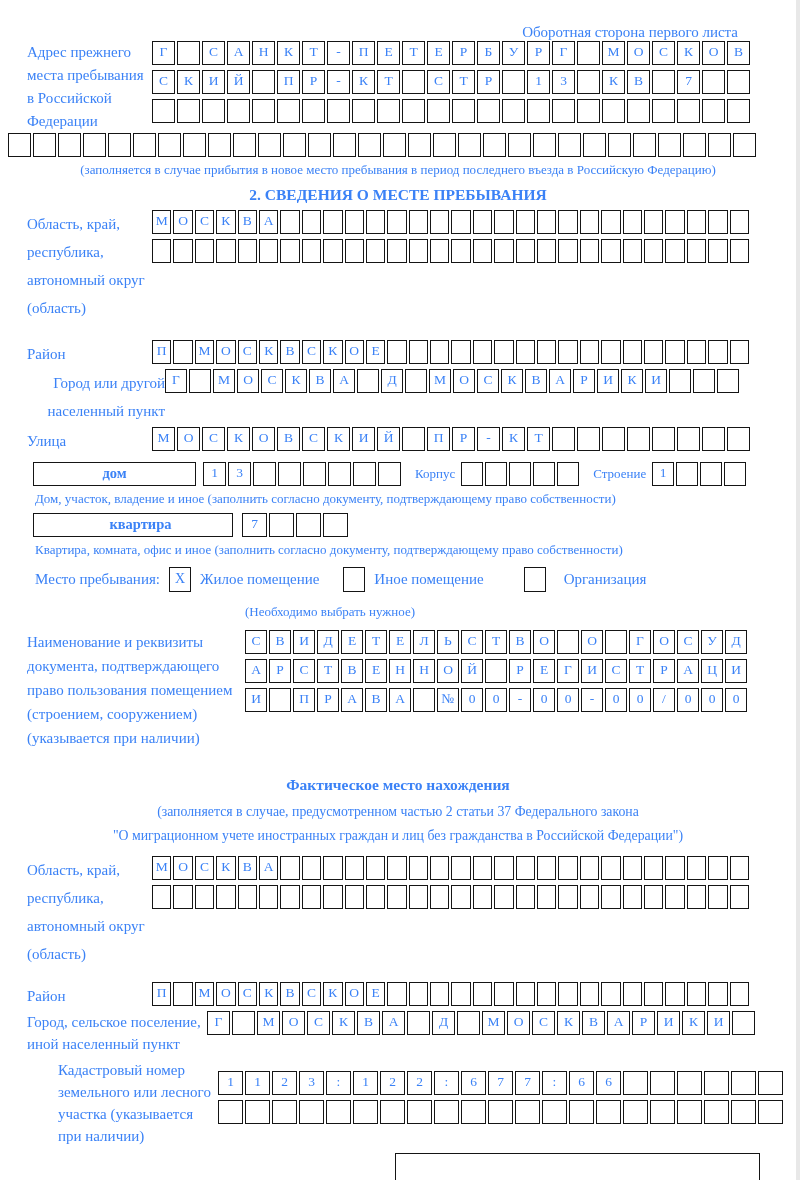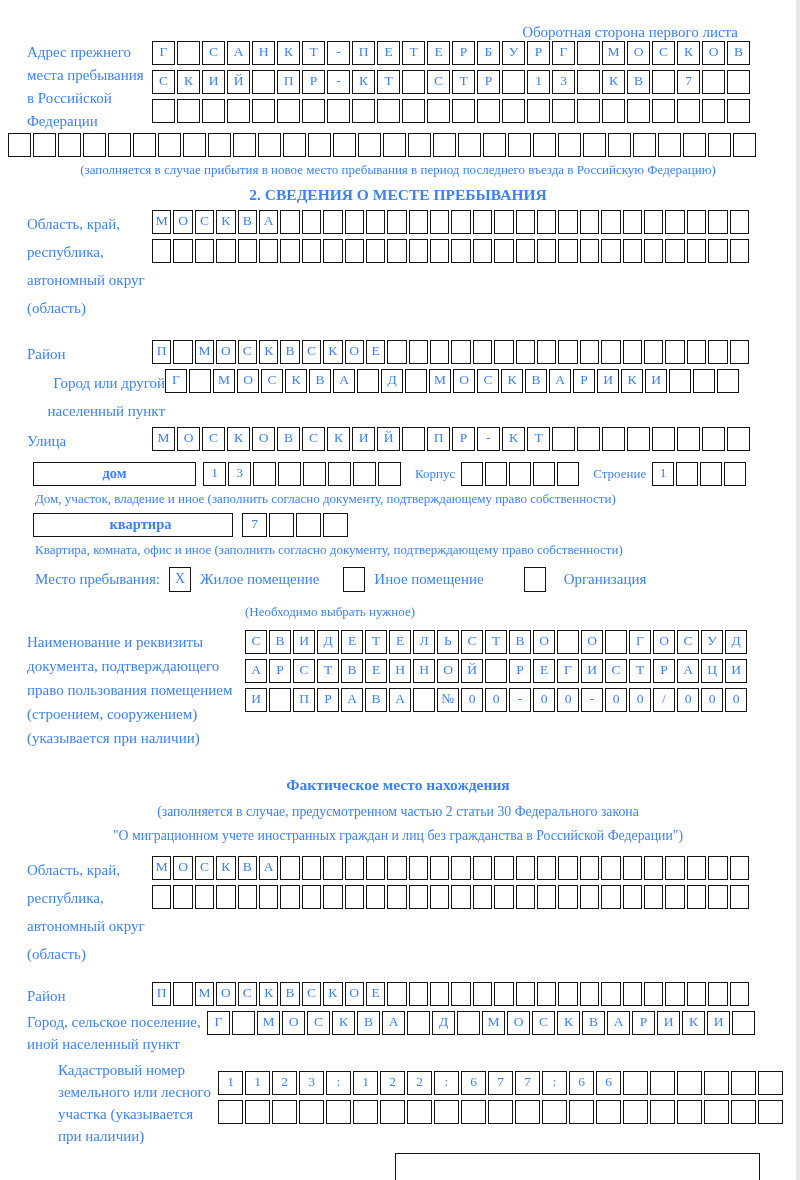--- a/index.html
+++ b/index.html
@@ -108,21 +108,21 @@
   <div class="frow" style="margin-top:10px;">
     <div class="flbl w245">Наименование и реквизиты документа, подтверждающего право пользования помещением (строением, сооружением) (указывается при наличии)</div>
     <div>
       <div class="cellrow p24"><span class="cell">С</span><span class="cell">В</span><span class="cell">И</span><span class="cell">Д</span><span class="cell">Е</span><span class="cell">Т</span><span class="cell">Е</span><span class="cell">Л</span><span class="cell">Ь</span><span class="cell">С</span><span class="cell">Т</span><span class="cell">В</span><span class="cell">О</span><span class="cell"></span><span class="cell">О</span><span class="cell"></span><span class="cell">Г</span><span class="cell">О</span><span class="cell">С</span><span class="cell">У</span><span class="cell">Д</span></div>
       <div class="cellrow p24"><span class="cell">А</span><span class="cell">Р</span><span class="cell">С</span><span class="cell">Т</span><span class="cell">В</span><span class="cell">Е</span><span class="cell">Н</span><span class="cell">Н</span><span class="cell">О</span><span class="cell">Й</span><span class="cell"></span><span class="cell">Р</span><span class="cell">Е</span><span class="cell">Г</span><span class="cell">И</span><span class="cell">С</span><span class="cell">Т</span><span class="cell">Р</span><span class="cell">А</span><span class="cell">Ц</span><span class="cell">И</span></div>
       <div class="cellrow p24"><span class="cell">И</span><span class="cell"></span><span class="cell">П</span><span class="cell">Р</span><span class="cell">А</span><span class="cell">В</span><span class="cell">А</span><span class="cell"></span><span class="cell">№</span><span class="cell">0</span><span class="cell">0</span><span class="cell">-</span><span class="cell">0</span><span class="cell">0</span><span class="cell">-</span><span class="cell">0</span><span class="cell">0</span><span class="cell">/</span><span class="cell">0</span><span class="cell">0</span><span class="cell">0</span></div>
     </div>
   </div>
 
   <div class="sec-title" style="margin-top:26px;">Фактическое место нахождения</div>
-  <div class="fact-cap">(заполняется в случае, предусмотренном частью 2 статьи 30 Федерального закона</div>
+  <div class="fact-cap">(заполняется в случае, предусмотренном частью 2 статьи 37 Федерального закона</div>
   <div class="fact-cap">"О миграционном учете иностранных граждан и лиц без гражданства в Российской Федерации")</div>
 
   <div class="frow" style="margin-top:8px;">
     <div class="flbl">Область, край, республика, автономный округ (область)</div>
     <div>
       <div class="cellrow p21"><span class="cell">М</span><span class="cell">О</span><span class="cell">С</span><span class="cell">К</span><span class="cell">В</span><span class="cell">А</span><span class="cell"></span><span class="cell"></span><span class="cell"></span><span class="cell"></span><span class="cell"></span><span class="cell"></span><span class="cell"></span><span class="cell"></span><span class="cell"></span><span class="cell"></span><span class="cell"></span><span class="cell"></span><span class="cell"></span><span class="cell"></span><span class="cell"></span><span class="cell"></span><span class="cell"></span><span class="cell"></span><span class="cell"></span><span class="cell"></span><span class="cell"></span><span class="cell"></span></div>
       <div class="cellrow p21"><span class="cell"></span><span class="cell"></span><span class="cell"></span><span class="cell"></span><span class="cell"></span><span class="cell"></span><span class="cell"></span><span class="cell"></span><span class="cell"></span><span class="cell"></span><span class="cell"></span><span class="cell"></span><span class="cell"></span><span class="cell"></span><span class="cell"></span><span class="cell"></span><span class="cell"></span><span class="cell"></span><span class="cell"></span><span class="cell"></span><span class="cell"></span><span class="cell"></span><span class="cell"></span><span class="cell"></span><span class="cell"></span><span class="cell"></span><span class="cell"></span><span class="cell"></span></div>
     </div>
   </div>
 

